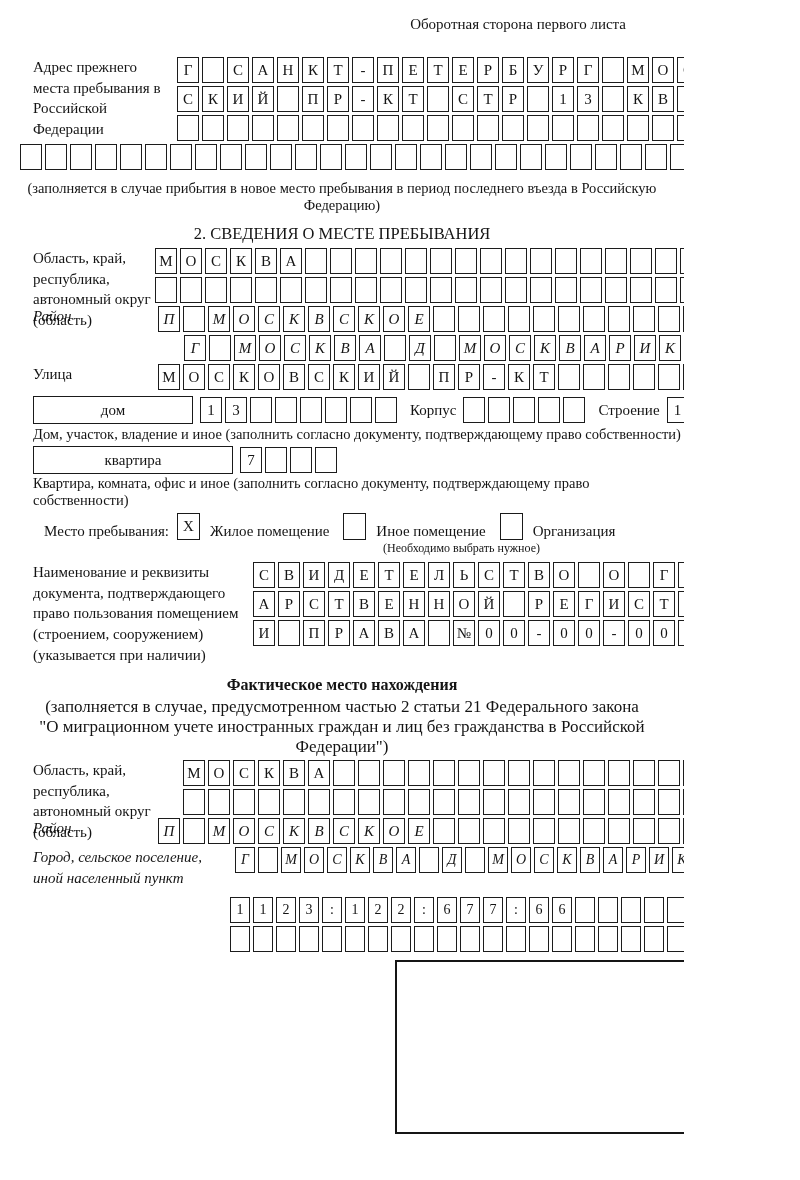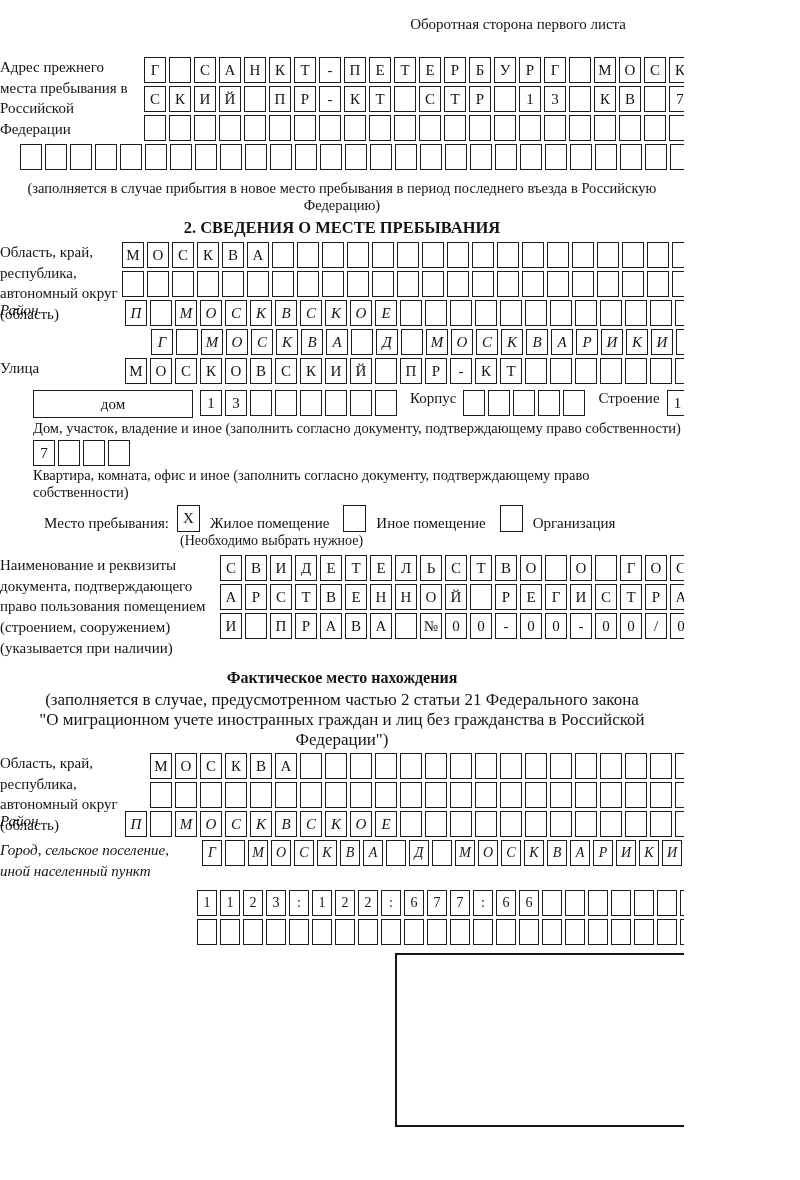--- a/index.html
+++ b/index.html
@@ -1,60 +1,60 @@
 <!DOCTYPE html>
 <html><head>
 <meta charset="utf-8">
 <style>
   html,body{margin:0;padding:0;background:#ffffff;}
   .page{
     width:684px;height:1180px;overflow:hidden;position:relative;
     font-family:"Liberation Serif","DejaVu Serif",serif;color:#141414;background:#fff;
   }
   .header-note{margin-top:16px;padding-right:58px;text-align:right;font-size:15px;}
-  .field{position:relative;}
+  .field{position:relative;margin-left:33px;}
   .lbl{position:absolute;left:0;top:0;font-size:15px;line-height:1.38;}
   .w140{width:140px}.w118{width:118px}.w148{width:148px}
   .w215{width:215px}.w145{width:145px}.w195{width:195px}.w185{width:185px}
   .rows{display:block;}
   .ml144{margin-left:144px}.ml122{margin-left:122px}.ml125{margin-left:125px}
   .ml151{margin-left:151px}.ml220{margin-left:220px}.ml150{margin-left:150px}
   .ml202{margin-left:202px}.ml197{margin-left:197px}
   .cellrow{display:flex;margin-bottom:3px;}
   .cell{
     box-sizing:border-box;flex:none;width:22px;height:26px;margin-right:3px;
     border:1.6px solid #1c1c1c;display:flex;align-items:center;justify-content:center;
     font-size:15px;background:#fff;
   }
   .tight .cell{width:20px;font-size:14px;}
   #row4{margin-left:20px;}
   .note-center{text-align:center;font-size:14.5px;margin-top:10px;}
   .note-left{margin-left:33px;font-size:14.5px;}
-  .title{font-weight:bold;text-align:center;font-size:16.5px;margin-top:4px;}
+  .title{font-weight:normal;text-align:center;font-size:16.5px;margin-top:10px;}
   .subtitle{font-weight:bold;text-align:center;font-size:16px;margin-top:2px;}
   #prev{margin-top:24px;margin-bottom:2px;}
   #f-region{margin-top:4px;}
   #f-district,#f-city,#f-district2,#f-city2{margin-top:1px;font-style:italic;}
   #f-street{margin-top:2px;}
-  .hrow{display:flex;margin-left:33px;}
+  .hrow{display:flex;align-items:center;margin-left:33px;}
   #house-row{margin-top:6px;margin-bottom:2px;}
   #apt-row{margin-top:3px;margin-bottom:1px;}
   .labelbox{
     box-sizing:border-box;border:1.7px solid #1a1a1a;height:28px;margin-right:7px;
     display:flex;align-items:center;justify-content:center;font-size:15px;flex:none;
   }
   .lb160{width:160px}.lb200{width:200px}
   .inl{font-size:15px;margin:0 7px 0 10px;white-space:nowrap;}
   #stay{display:flex;align-items:flex-end;margin-left:44px;margin-top:4px;font-size:15px;}
   .chk{
     box-sizing:border-box;flex:none;width:23px;height:27px;border:1.7px solid #1a1a1a;
     margin:0 10px 0 14px;display:flex;align-items:center;justify-content:center;font-size:15px;
   }
   .chk.first{margin-left:8px;}
-  #vybrat{margin-left:180px;width:360px;text-align:left;font-size:14px;margin-top:1px;}
+  #vybrat{margin-left:180px;width:360px;text-align:right;font-size:12px;margin-top:1px;}
   #f-doc{margin-top:6px;height:112px;}
   #fnote1,#fnote2{text-align:center;font-size:17px;}
   #fnote1{margin-top:3px;}
   #f-region2{margin-top:3px;}
   #f-cad{margin-top:24px;}
   #stamp{
     margin-left:395px;margin-top:8px;width:356px;height:170px;
     border:2px solid #151515;box-sizing:content-box;background:#fff;
   }
   #caption{margin-left:372px;width:395px;text-align:center;font-size:14.5px;line-height:1.32;margin-top:6px;}
@@ -355,20 +355,21 @@
     <div class="cellrow" style="margin-bottom:0">
         <span class="cell">1</span>
         <span class="cell"></span>
         <span class="cell"></span>
         <span class="cell"></span>
       </div>
   </div>
   <div class="note-left">Дом, участок, владение и иное (заполнить согласно документу, подтверждающему право собственности)</div>
 
   <div class="hrow" id="apt-row">
+    <div class="labelbox lb200">квартира</div>
     <div class="cellrow" style="margin-bottom:0">
         <span class="cell">7</span>
         <span class="cell"></span>
         <span class="cell"></span>
         <span class="cell"></span>
       </div>
   </div>
   <div class="note-left">Квартира, комната, офис и иное (заполнить согласно документу, подтверждающему право собственности)</div>
 
   <div id="stay">

